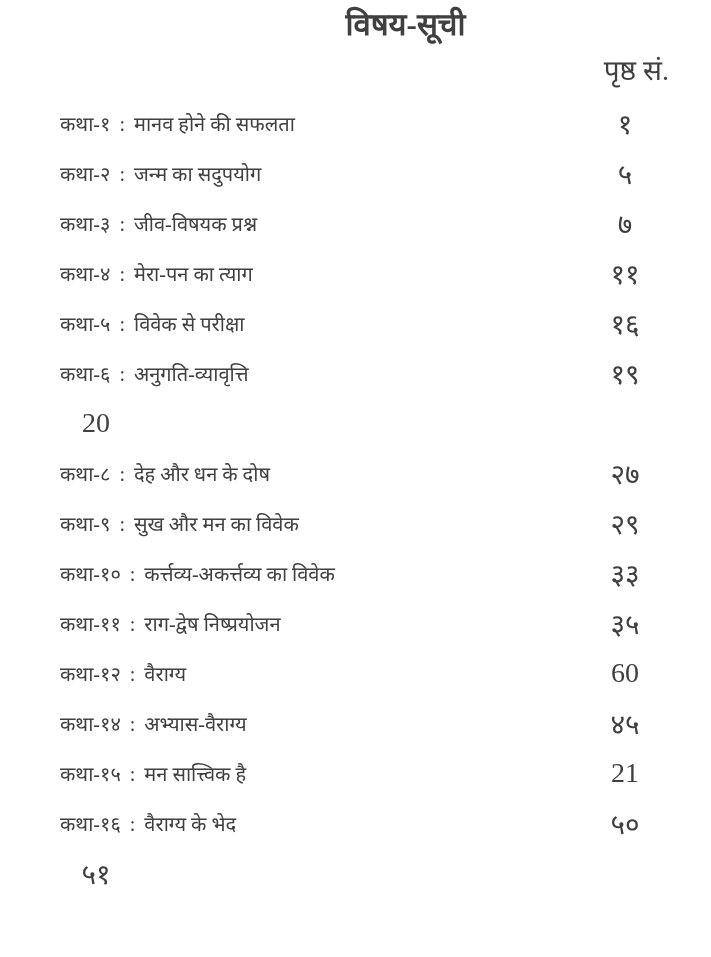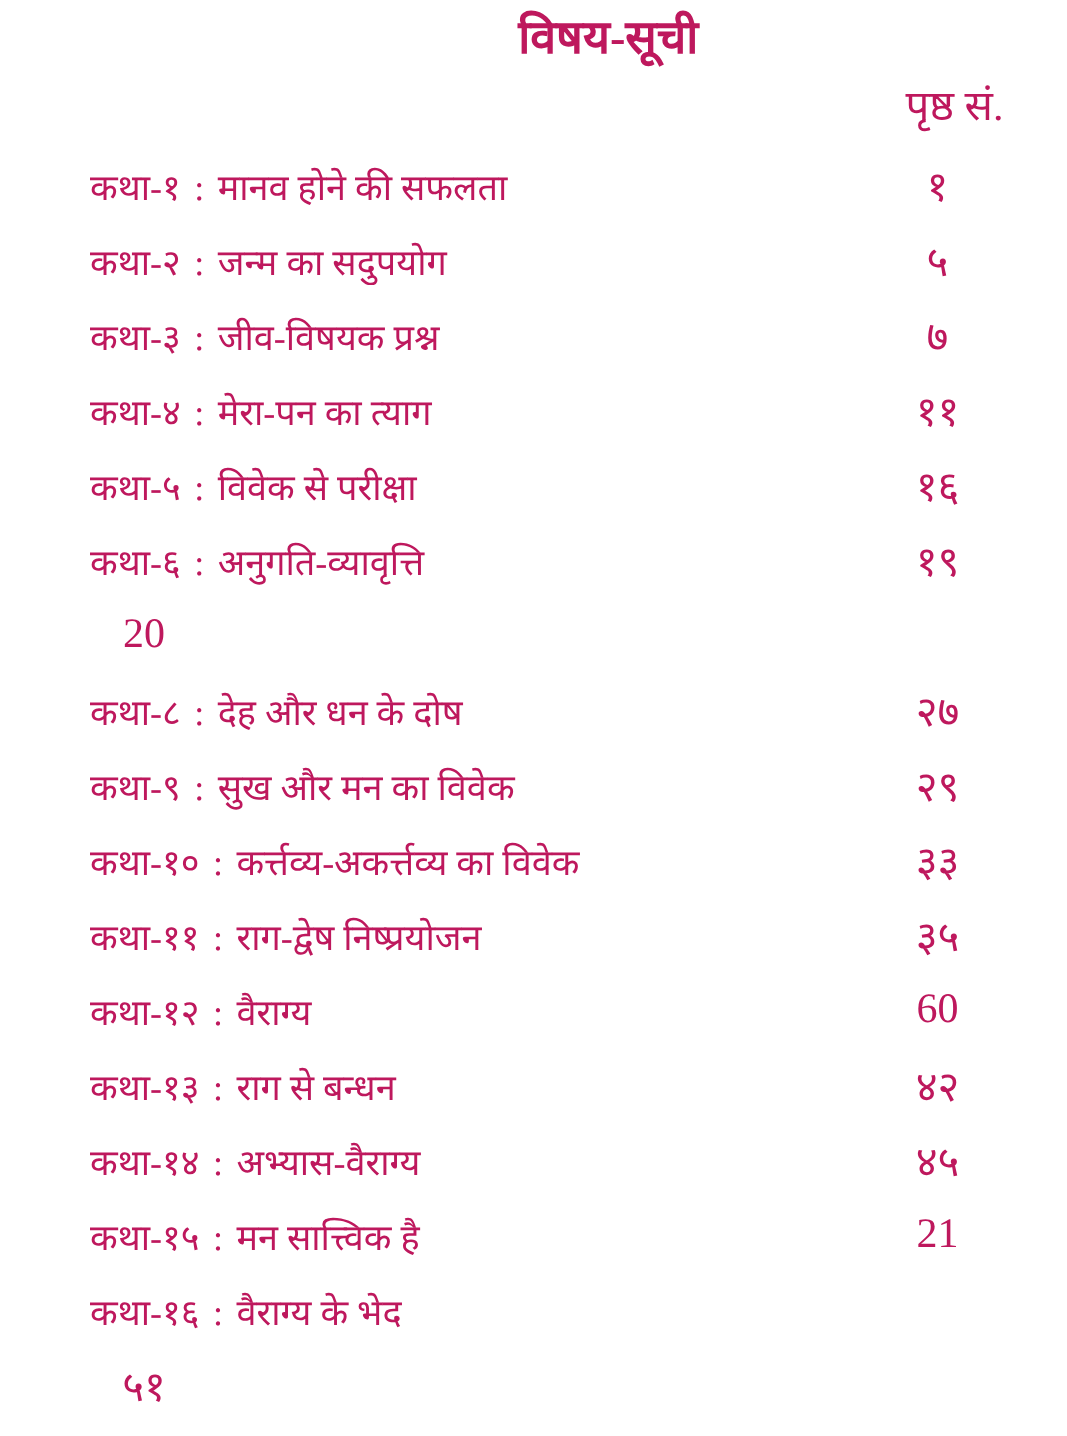--- a/index.html
+++ b/index.html
@@ -5,21 +5,21 @@
   html, body {
     margin: 0;
     padding: 0;
     background: #ffffff;
   }
   .doc-page {
     position: relative;
     width: 711px;
     height: 957px;
     background: #ffffff;
-    color: #be185d;
+    color: #404040;
     font-family: "Liberation Serif", "DejaVu Serif", serif;
     overflow: hidden;
   }
   .doc-title {
     position: absolute;
     top: 2px;
     left: 0;
     width: 711px;
     box-sizing: border-box;
     padding-left: 100px;        
@@ -43,21 +43,21 @@
   }
   .toc-row {
     display: flex;
     align-items: center;
     height: 50px;
     box-sizing: border-box;
     padding: 0 50px 0 60px;
   }
   .entry-label {
     flex: 1 1 auto;
-    font-size: 24px;
+    font-size: 20px;
     white-space: nowrap;
     overflow: hidden;
   }
   .entry-sep {
     display: inline-block;
     margin: 0 9px;
   }
   .entry-page {
     flex: 0 0 auto;
     width: 72px;
@@ -128,37 +128,34 @@
     <div class="toc-row">
       <span class="entry-label"><span>कथा-११</span><span class="entry-sep">:</span><span>राग-द्वेष निष्प्रयोजन</span></span>
       <span class="entry-page">३५</span>
     </div>
 
     <div class="toc-row">
       <span class="entry-label"><span>कथा-१२</span><span class="entry-sep">:</span><span>वैराग्य</span></span>
       <span class="entry-page">60</span>
     </div>
 
-    <div class="toc-row">
-      <span class="entry-label"><span>कथा-१३</span><span class="entry-sep">:</span><span>राग से बन्धन</span></span>
-      <span class="entry-page">४२</span>
-    </div>
 
     <div class="toc-row">
       <span class="entry-label"><span>कथा-१४</span><span class="entry-sep">:</span><span>अभ्यास-वैराग्य</span></span>
       <span class="entry-page">४५</span>
     </div>
 
     <div class="toc-row">
       <span class="entry-label"><span>कथा-१५</span><span class="entry-sep">:</span><span>मन सात्त्विक है</span></span>
       <span class="entry-page">21</span>
     </div>
 
     <div class="toc-row">
       <span class="entry-label"><span>कथा-१६</span><span class="entry-sep">:</span><span>वैराग्य के भेद</span></span>
+      <span class="entry-page">५०</span>
     </div>
 
     <div class="toc-row">
       <span class="entry-page">५१</span>
     </div>
 
   </div>
 </div>
 
 </body></html>

